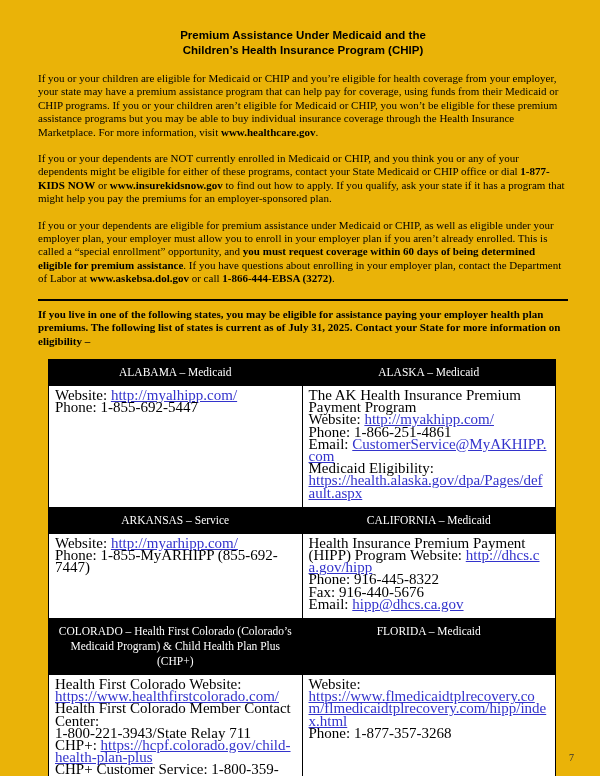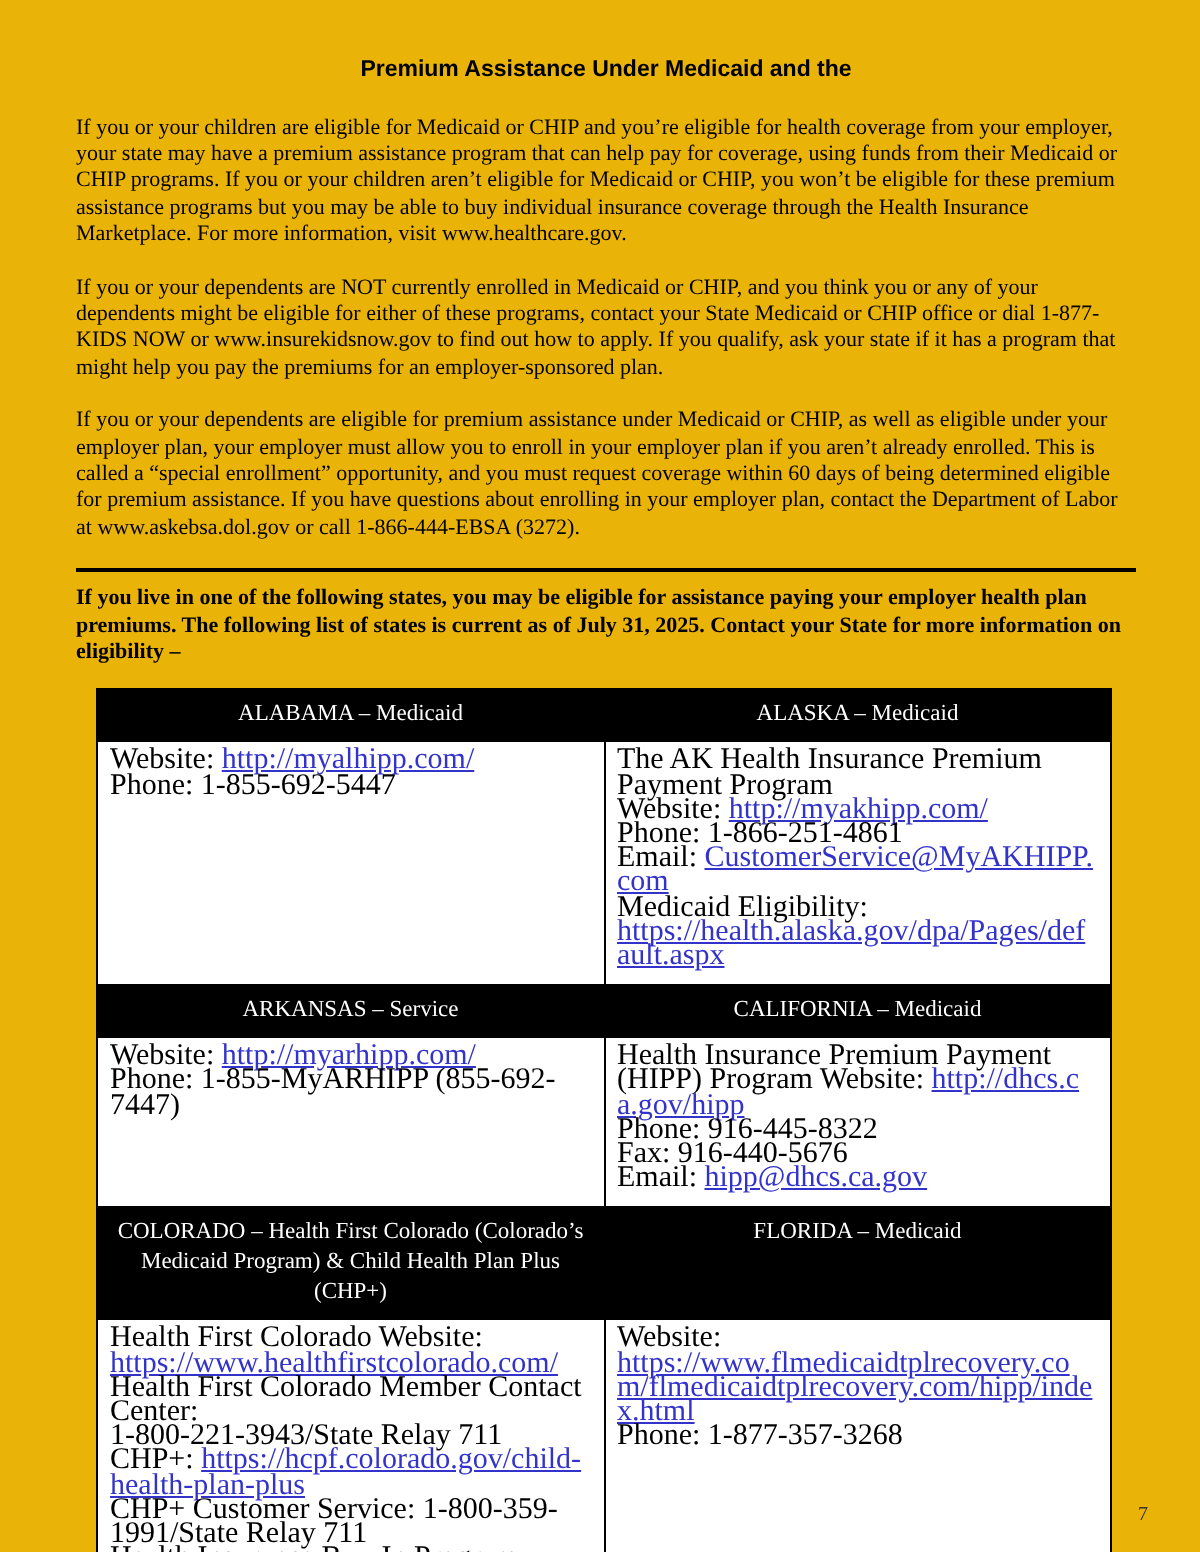--- a/index.html
+++ b/index.html
@@ -7,21 +7,21 @@
     position:relative;width:600px;height:776px;box-sizing:border-box;
     padding:28px 32px 0 38px;background:#eab308;color:#000;
     font-family:"Liberation Serif", serif;font-size:11px;line-height:13.4px;
     overflow:hidden;
   }
   .title{
     font-family:"Liberation Sans", sans-serif;font-weight:700;
     font-size:11.5px;line-height:14.5px;text-align:center;margin:0 0 15px 0;
   }
   .para{margin:0 0 13px 0;}
-  .b{font-weight:400;}
+  .b{font-weight:700;}
   .lnk{color:#3333cc;text-decoration:underline;overflow-wrap:anywhere;word-break:break-all;}
   .rule{border:none;border-top:2px solid #000;margin:0 0 7px 0;}
   .notice{font-weight:700;margin:0 0 11px 0;}
   table.states{
     border-collapse:collapse;width:508px;margin-left:10px;table-layout:fixed;
   }
   table.states th{
     background:#000;color:#fff;font-weight:400;font-size:11.5px;line-height:15px;
     text-align:center;vertical-align:top;padding:5px 8px;border:1.5px solid #000;
   }
@@ -36,20 +36,21 @@
     font-family:"Liberation Serif", serif;
   }
 </style>
 </head>
 <body>
 
 <div class="page">
 
   <div class="title">
     <div>Premium Assistance Under Medicaid and the</div>
+    <div>Children’s Health Insurance Program (CHIP)</div>
   </div>
 
   <div id="paragraphs">
       <p class="para"><span>If you or your children are eligible for Medicaid or CHIP and you’re eligible for health coverage from your employer, your state may have a premium assistance program that can help pay for coverage, using funds from their Medicaid or CHIP programs.  If you or your children aren’t eligible for Medicaid or CHIP, you won’t be eligible for these premium assistance programs but you may be able to buy individual insurance coverage through the Health Insurance Marketplace. For more information, visit </span><span class="b">www.healthcare.gov</span><span>.</span></p>
       <p class="para"><span>If you or your dependents are NOT currently enrolled in Medicaid or CHIP, and you think you or any of your dependents might be eligible for either of these programs, contact your State Medicaid or CHIP office or dial </span><span class="b">1-877-KIDS NOW</span><span> or </span><span class="b">www.insurekidsnow.gov</span><span> to find out how to apply.  If you qualify, ask your state if it has a program that might help you pay the premiums for an employer-sponsored plan.</span></p>
       <p class="para"><span>If you or your dependents are eligible for premium assistance under Medicaid or CHIP, as well as eligible under your employer plan, your employer must allow you to enroll in your employer plan if you aren’t already enrolled.  This is called a “special enrollment” opportunity, and </span><span class="b">you must request coverage within 60 days of being determined eligible for premium assistance</span><span>.  If you have questions about enrolling in your employer plan, contact the Department of Labor at </span><span class="b">www.askebsa.dol.gov</span><span> or call </span><span class="b">1-866-444-EBSA (3272)</span><span>.</span></p>
     </div>
 
   <hr class="rule">
 

